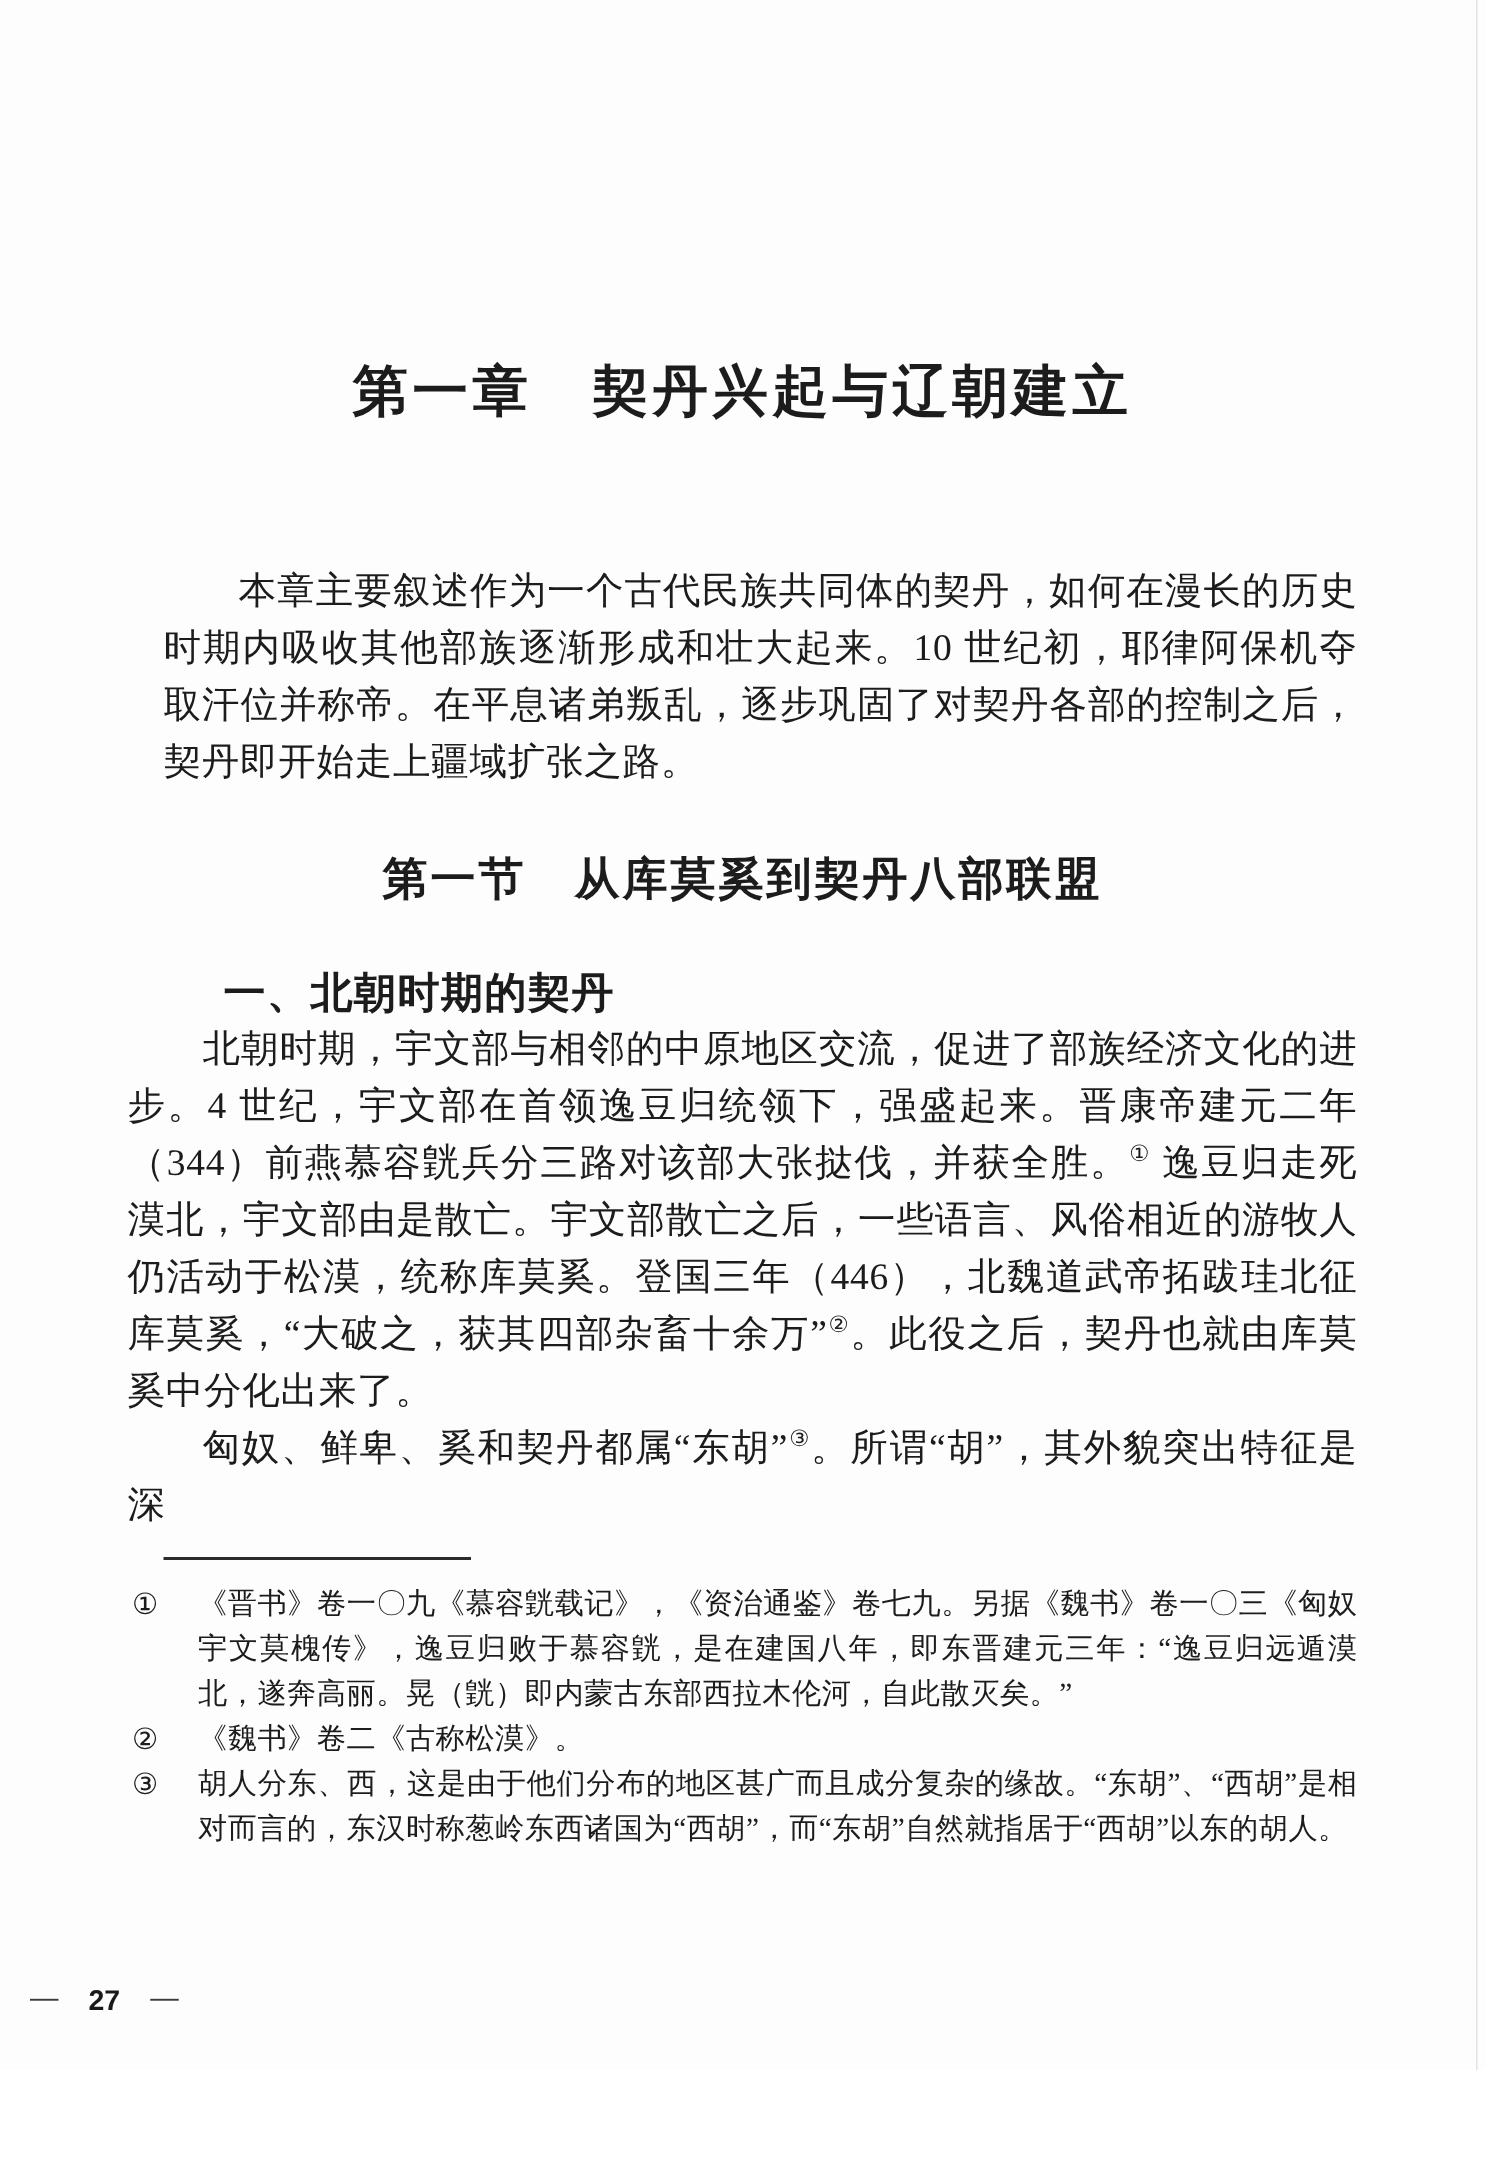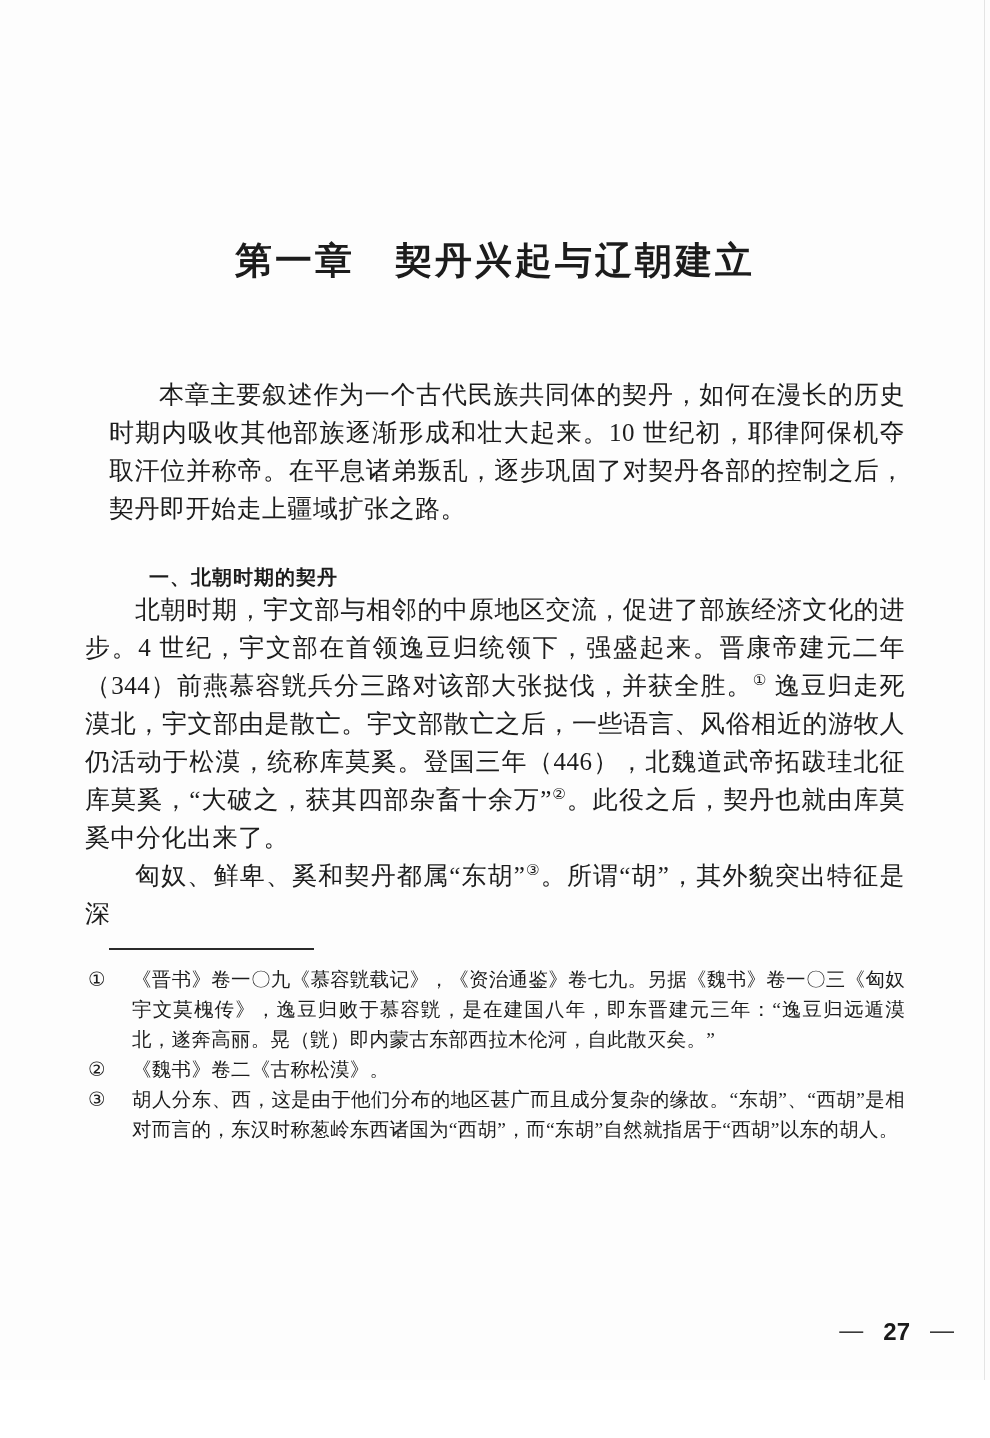--- a/index.html
+++ b/index.html
@@ -45,21 +45,21 @@
     font-size: 30px;
     font-weight: bold;
     text-align: center;
     letter-spacing: 2px;
     white-space: pre-wrap;
   }
   .subsection-title {
     margin: 36px 0 0 0;
     padding-left: 64px;
     font-family: "Liberation Sans", "DejaVu Sans", sans-serif;
-    font-size: 20px;
+    font-size: 28px;
     font-weight: bold;
     letter-spacing: 1px;
   }
   .para-first { margin-top: 16px; }
   .fn-ref {
     font-size: 15px;
     line-height: 0;
     vertical-align: super;
     font-family: "DejaVu Sans", sans-serif;
   }
@@ -77,24 +77,24 @@
   .footnote { display: flex; }
   .fn-marker {
     flex: 0 0 44px;
     width: 44px;
     padding-left: 3px;
     font-family: "DejaVu Sans", sans-serif;
   }
   .fn-text { flex: 1; text-align: justify; }
   .page-number {
     position: absolute;
-    left: 0; right: 16px; bottom: 34px;
-    text-align: right;
+    left: 0; right: 0; bottom: 34px;
+    text-align: left;
     font-family: "Liberation Sans", "DejaVu Sans", sans-serif;
-    font-size: 24px;
+    font-size: 19px;
     font-weight: bold;
     color: #1a1a1a;
   }
   .page-number .dash {
     font-weight: normal;
     color: #3a3a3a;
     margin: 0 20px;
     position: relative;
     top: -2px;
   }
@@ -102,20 +102,21 @@
 </head>
 <body>
 
 <div class="page">
   <div class="scan-edge"></div>
 
   <h1 class="chapter-title">第一章　契丹兴起与辽朝建立</h1>
 
   <p class="body-text intro">本章主要叙述作为一个古代民族共同体的契丹，如何在漫长的历史时期内吸收其他部族逐渐形成和壮大起来。10 世纪初，耶律阿保机夺取汗位并称帝。在平息诸弟叛乱，逐步巩固了对契丹各部的控制之后，契丹即开始走上疆域扩张之路。</p>
 
+  <h2 class="section-title">第一节　从库莫奚到契丹八部联盟</h2>
 
   <h3 class="subsection-title">一、北朝时期的契丹</h3>
 
 
   <p class="body-text"><span>北朝时期，宇文部与相邻的中原地区交流，促进了部族经济文化的进步。4 世纪，宇文部在首领逸豆归统领下，强盛起来。晋康帝建元二年（344）前燕慕容皝兵分三路对该部大张挞伐，并获全胜。</span><sup class="fn-ref">①</sup><span> 逸豆归走死漠北，宇文部由是散亡。宇文部散亡之后，一些语言、风俗相近的游牧人仍活动于松漠，统称库莫奚。登国三年（446），北魏道武帝拓跋珪北征库莫奚，“大破之，获其四部杂畜十余万”</span><sup class="fn-ref">②</sup><span>。此役之后，契丹也就由库莫奚中分化出来了。</span></p>
 
   <p class="body-text"><span>匈奴、鲜卑、奚和契丹都属“东胡”</span><sup class="fn-ref">③</sup><span>。所谓“胡”，其外貌突出特征是深</span></p>
 
   <div class="footnote-divider"></div>
 

